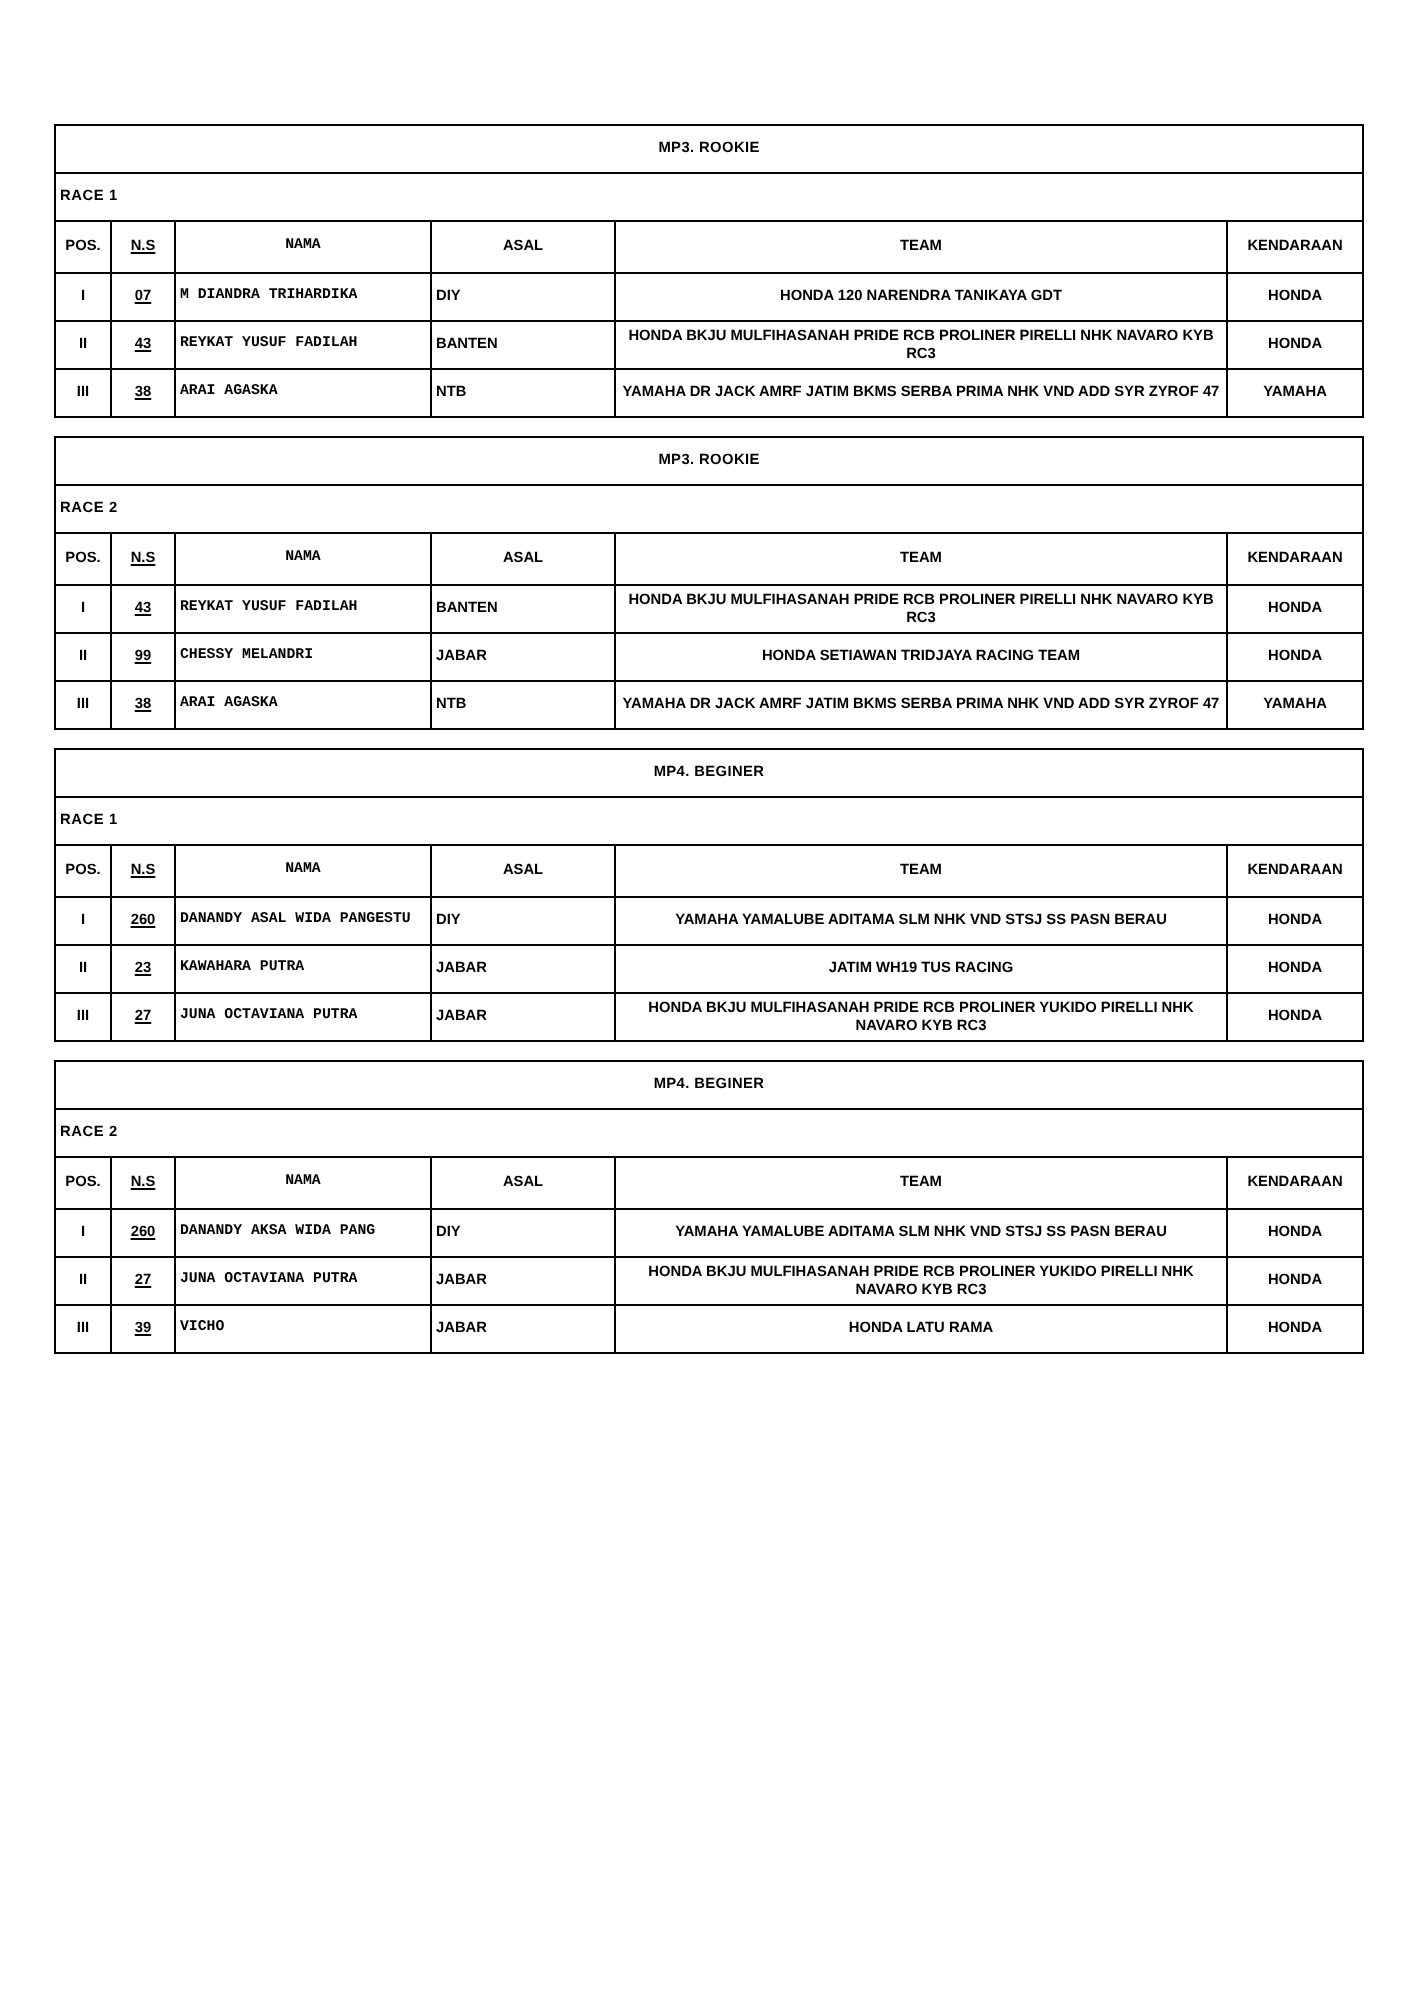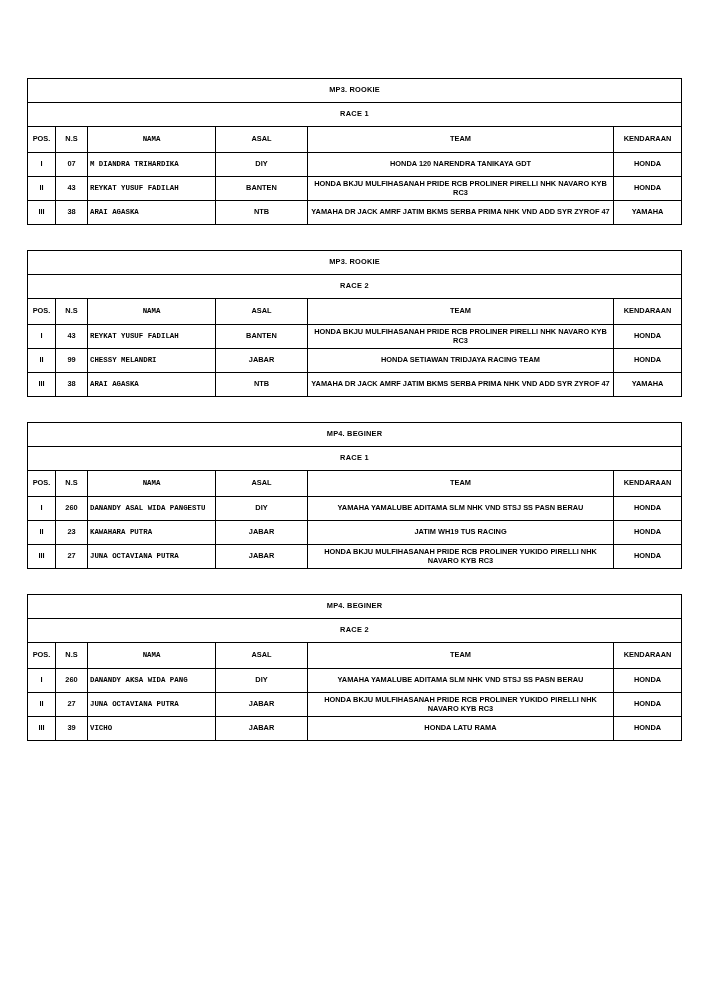--- a/index.html
+++ b/index.html
@@ -17,56 +17,54 @@
   .page {
     position: absolute;
     left: 27px;
     top: 62px;
     width: 654px;
   }
   table.doc {
     border-collapse: collapse;
     width: 100%;
     table-layout: fixed;
-    margin-top: 16px;
   }
   table.doc td {
     border: 1px solid #000000;
     font-size: 7.4px;
     font-weight: bold;
     padding: 2px 2px;
     vertical-align: middle;
     line-height: 1.15;
   }
   .cat-title {
     text-align: center;
     font-size: 9.5px;
     font-weight: bold;
     height: 19px;
     letter-spacing: 0.2px;
   }
   .race-title {
-    text-align: center;
     font-size: 11px;
     font-weight: bold;
     height: 19px;
     letter-spacing: 0.3px;
   }
   .hdr td {
     text-align: center;
     height: 21px;
     font-size: 7.6px;
   }
   .row td {
     height: 19px;
   }
   .c-pos { width: 28px; text-align: center; }
-  .c-ns { width: 32px; text-align: center; }
+  .c-ns { width: 32px; text-align: center; text-decoration: underline; }
   .c-nama { width: 128px; text-align: left; padding-left: 4px; font-family: Liberation Mono, monospace; }
-  .c-asal { width: 92px; text-align: center; }
+  .c-asal { width: 92px; text-align: left; }
   .c-team { width: 306px; text-align: center; }
   .c-kendaraan { width: 68px; text-align: center; }
   .gap {
     height: 9px;
   }
 </style>
 </head>
 <body>
 
 <div class="page">

